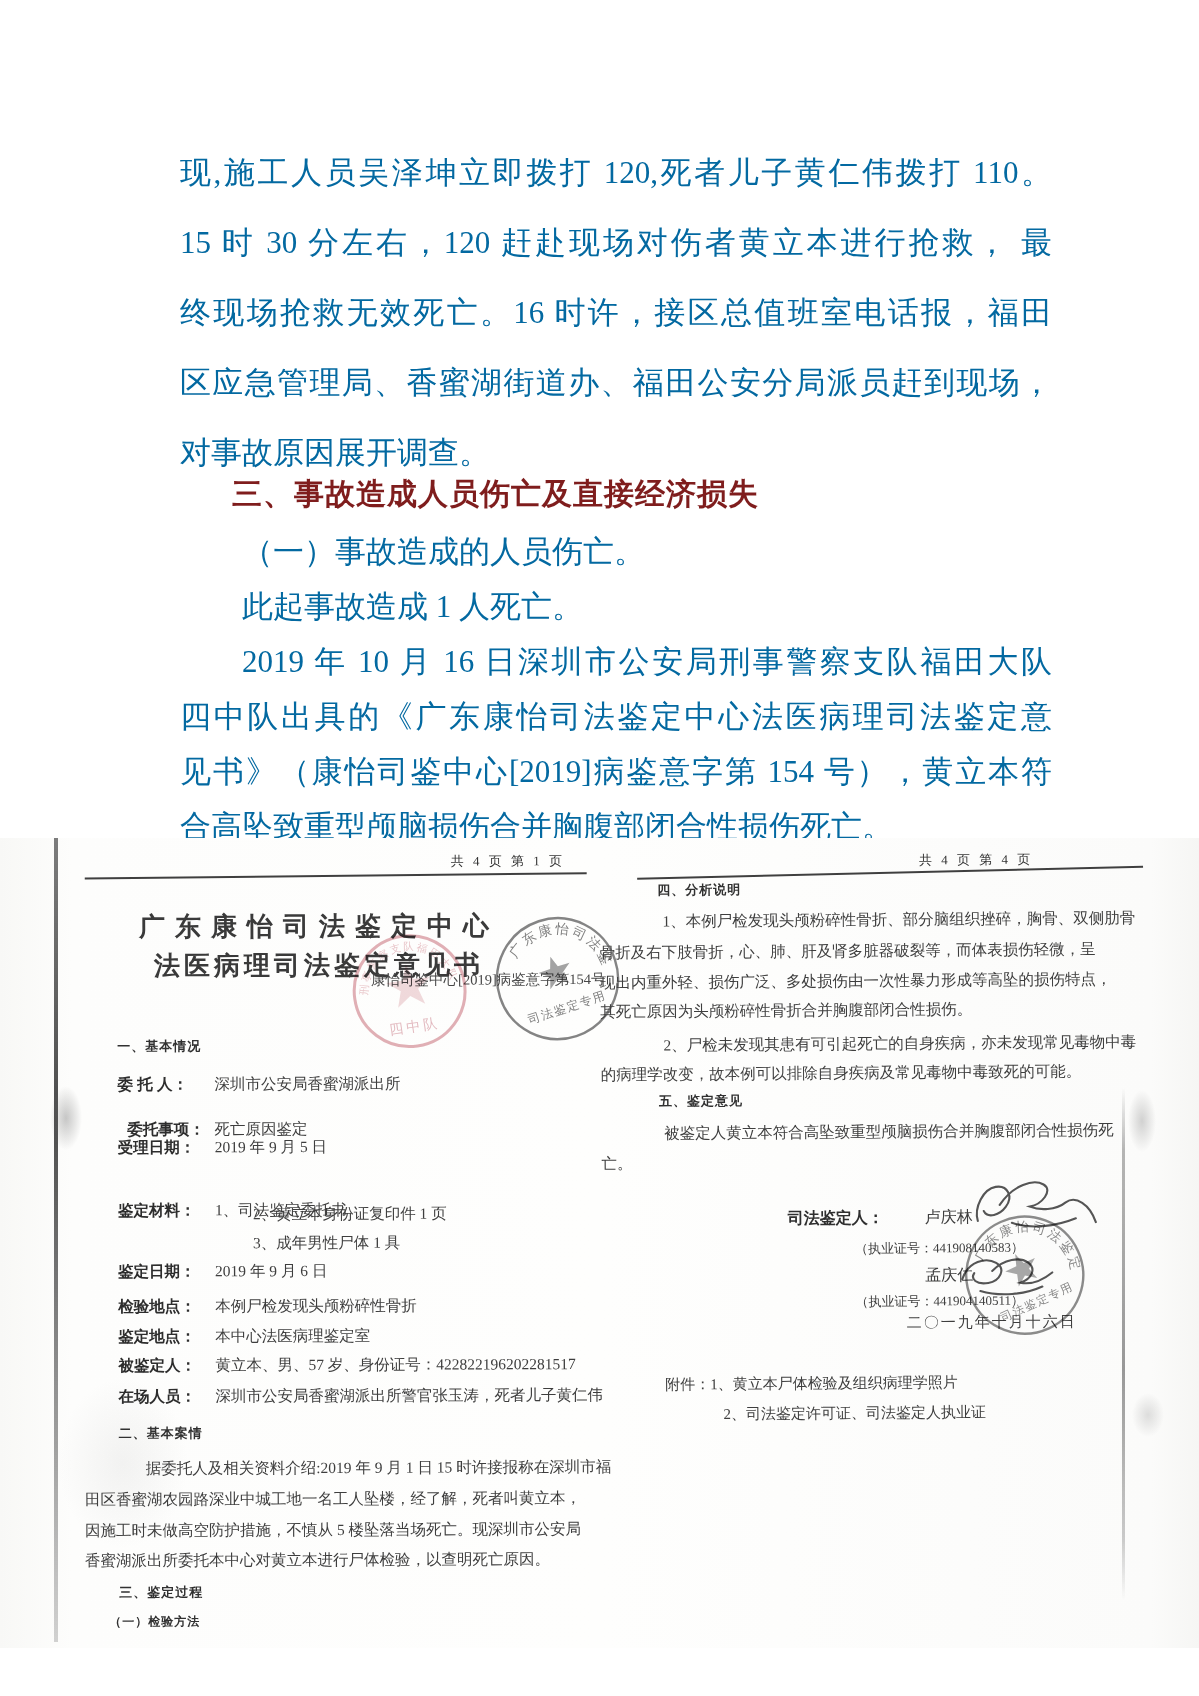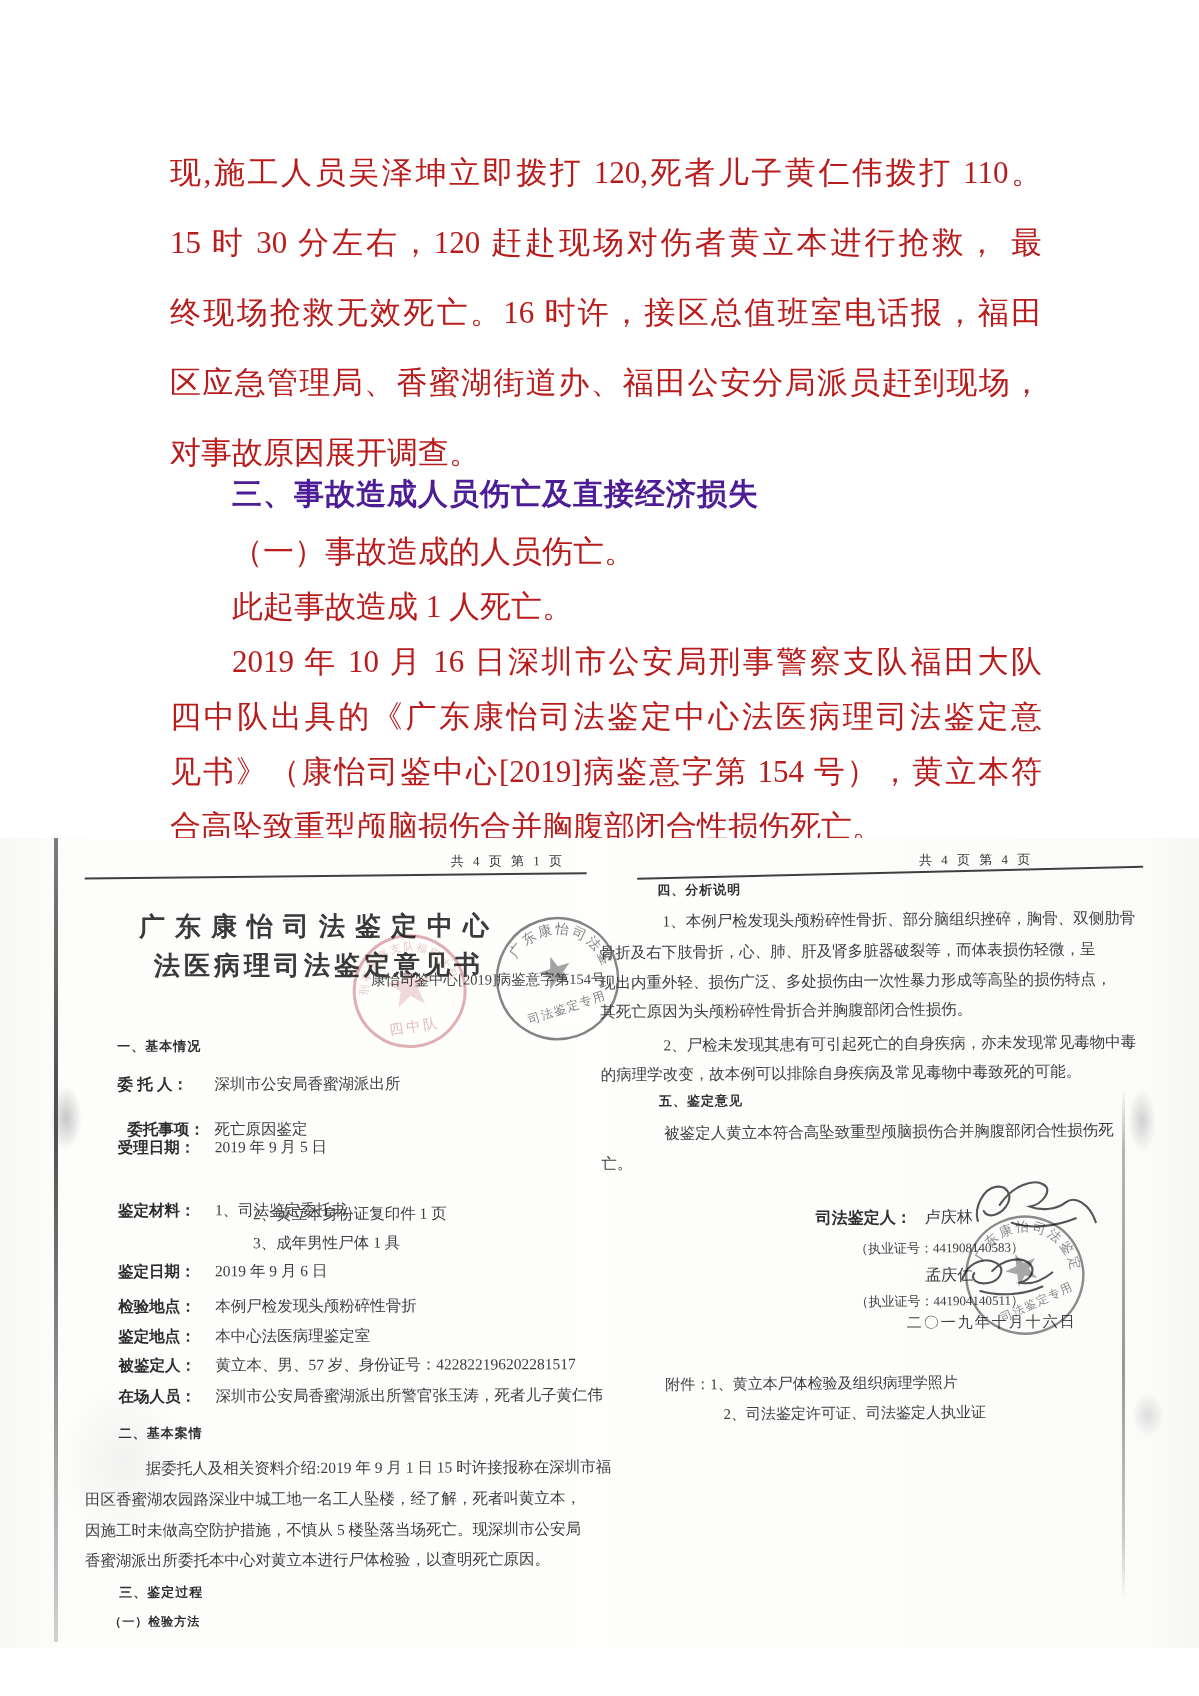--- a/index.html
+++ b/index.html
@@ -1,26 +1,26 @@
 <!DOCTYPE html>
 <html><head>
 <meta charset="utf-8">
 <style>
   html,body{margin:0;padding:0;background:#ffffff;}
   .page{position:relative;width:1199px;height:1696px;background:#ffffff;overflow:hidden;
         font-family:"Liberation Serif","DejaVu Serif",serif;color:#111;}
 
   
-  .toptext{position:absolute;left:170px;width:872px;color:#b91c1c;}
+  .toptext{position:absolute;left:180px;width:872px;color:#0369a1;}
   .blockA{top:138px;font-size:31px;line-height:70px;}
   .blockB{top:524px;font-size:31px;line-height:55px;}
   .fill{text-align:justify;text-align-last:justify;}
   .ind{text-indent:62px;}
   .heading{position:absolute;left:232px;top:474px;font-size:30px;font-weight:700;
-           font-family:"Liberation Sans","DejaVu Sans",sans-serif;color:#4c1d95;letter-spacing:1px;}
+           font-family:"Liberation Sans","DejaVu Sans",sans-serif;color:#7f1d1d;letter-spacing:1px;}
 
   
   .scan{position:absolute;left:0;top:838px;width:1199px;height:810px;
         background:linear-gradient(90deg,#f8f8f6 0%,#fdfdfc 6%,#fefefd 50%,#fbfbfa 96%,#f6f6f4 100%);
         color:#3d3d3d;}
   .scan .edgeL{position:absolute;left:54px;top:0;width:4px;height:804px;filter:blur(.4px);
         background:linear-gradient(180deg,rgba(70,70,70,.7),rgba(45,45,45,.85) 35%,rgba(80,80,80,.6) 70%,rgba(130,130,130,.35) 100%);}
   .scan .edgeR{position:absolute;left:1122px;top:250px;width:3px;height:512px;filter:blur(.4px);
         background:linear-gradient(180deg,rgba(120,120,120,0),rgba(95,95,95,.45) 12%,rgba(70,70,70,.55) 55%,rgba(110,110,110,.35) 88%,rgba(120,120,120,0));}
   .blob{position:absolute;pointer-events:none;}
@@ -147,21 +147,21 @@
       <div class="bodyline" style="left:602px;top:105px;">骨折及右下肢骨折，心、肺、肝及肾多脏器破裂等，而体表损伤轻微，呈</div>
       <div class="bodyline" style="left:602px;top:135px;">现出内重外轻、损伤广泛、多处损伤由一次性暴力形成等高坠的损伤特点，</div>
       <div class="bodyline" style="left:602px;top:164px;">其死亡原因为头颅粉碎性骨折合并胸腹部闭合性损伤。</div>
       <div class="bodyline" style="left:665px;top:198px;">2、尸检未发现其患有可引起死亡的自身疾病，亦未发现常见毒物中毒</div>
       <div class="bodyline" style="left:602px;top:227px;">的病理学改变，故本例可以排除自身疾病及常见毒物中毒致死的可能。</div>
 
       <div class="sechead" style="left:660px;top:255px;">五、鉴定意见</div>
       <div class="bodyline" style="left:665px;top:286px;">被鉴定人黄立本符合高坠致重型颅脑损伤合并胸腹部闭合性损伤死</div>
       <div class="bodyline" style="left:602px;top:316px;">亡。</div>
 
-      <div class="bodyline signlab" style="left:788px;top:372px;font-size:16px;margin-left:28px;">司法鉴定人：</div>
+      <div class="bodyline signlab" style="left:788px;top:372px;font-size:16px;">司法鉴定人：</div>
       <div class="bodyline" style="left:925px;top:372px;font-size:16px;">卢庆林</div>
       <div class="bodyline" style="left:855px;top:404px;font-size:13px;">（执业证号：441908140583）</div>
       <div class="bodyline" style="left:925px;top:430px;font-size:16px;">孟庆仁</div>
       <div class="bodyline" style="left:855px;top:457px;font-size:13px;">（执业证号：441904140511）</div>
       <div class="bodyline" style="left:906px;top:478px;font-size:15px;letter-spacing:2px;">二〇一九年十月十六日</div>
 
       <div class="bodyline" style="left:664px;top:538px;font-size:15px;">附件：1、黄立本尸体检验及组织病理学照片</div>
       <div class="bodyline" style="left:722px;top:568px;font-size:15px;">2、司法鉴定许可证、司法鉴定人执业证</div>
 
       <svg class="sig" style="left:968px;top:342px;" width="135" height="62" viewBox="0 0 135 62">

